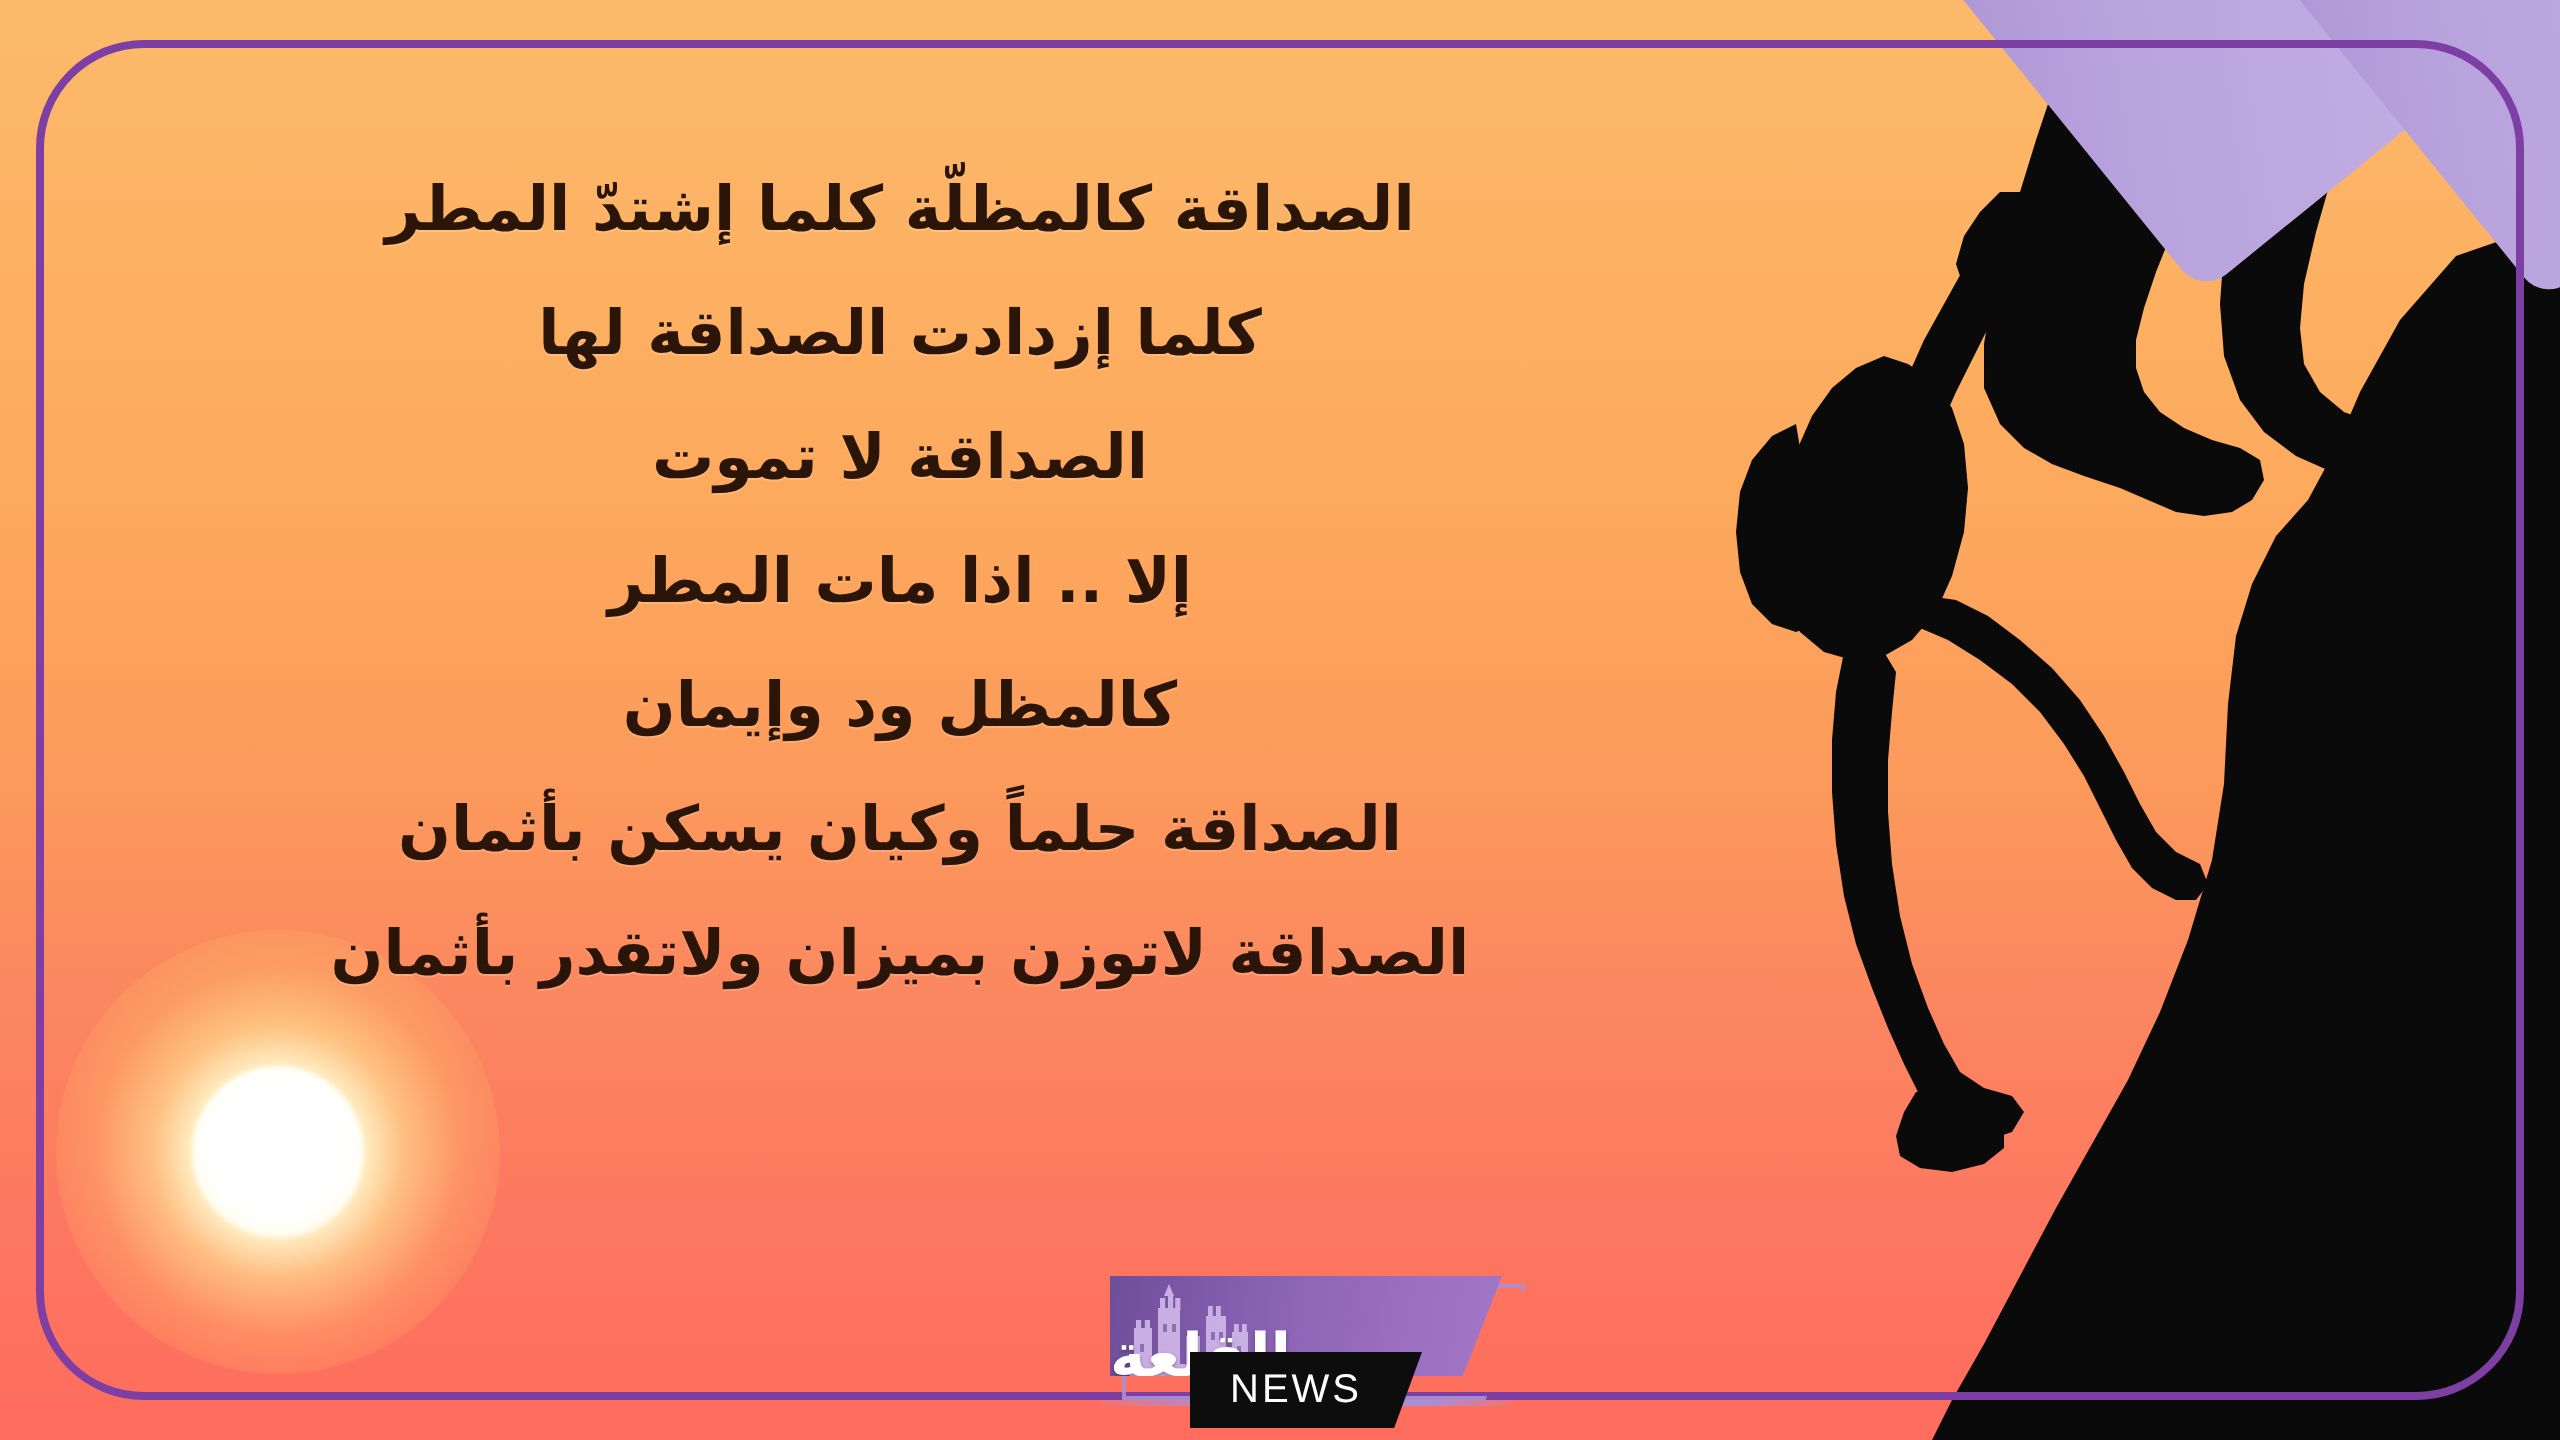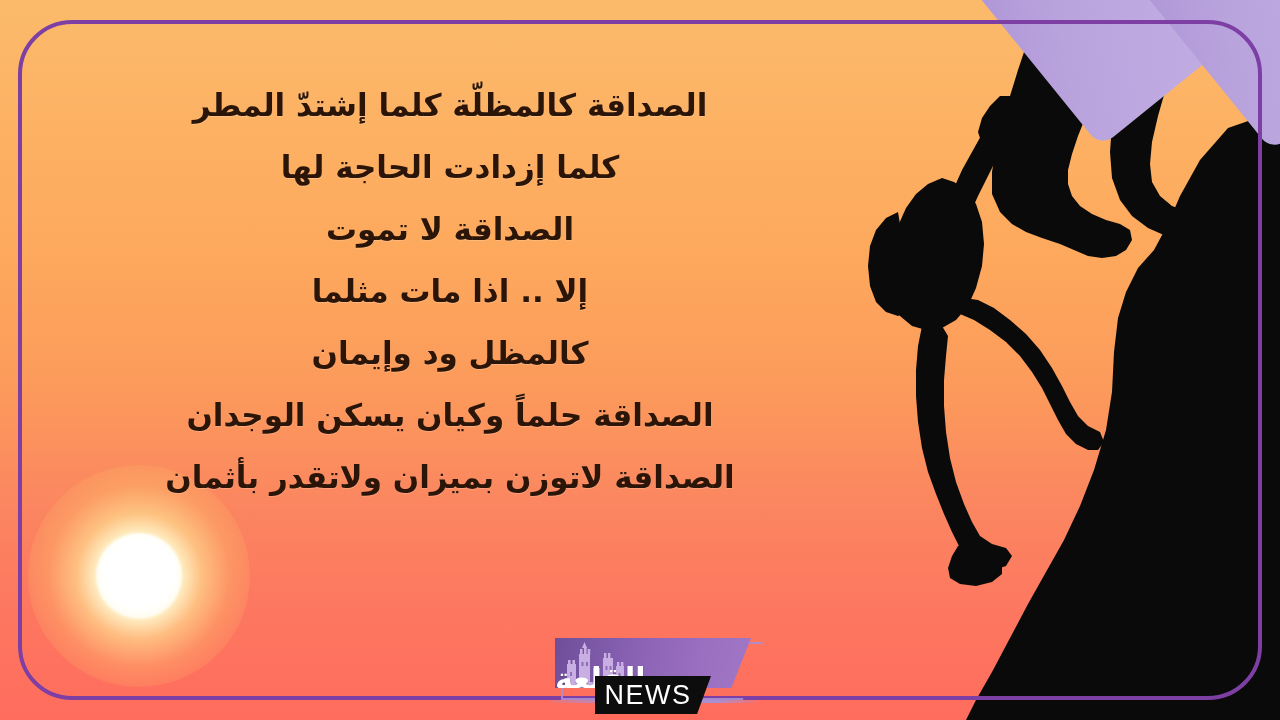--- a/index.html
+++ b/index.html
@@ -198,21 +198,21 @@
     top: 40px;
     width: 116px;
     height: 38px;
     background: #0d0d0d;
     clip-path: polygon(0 0, 100% 0, 88% 100%, 0% 100%);
     display: flex;
     align-items: center;
     justify-content: center;
     color: #ffffff;
     font-family: "Liberation Sans", sans-serif;
-    font-size: 27px;
+    font-size: 20px;
     font-weight: 400;
     letter-spacing: 1.5px;
     padding-right: 10px;
     box-sizing: border-box;
   }
 </style>
 </head>
 <body>
 
 <div id="stage">
@@ -277,25 +277,25 @@
              L142,582 L152,574 L152,564 L142,556 L128,550 L116,544 Z" fill="#0A0A0A"></path>
   </svg>
 
   <div class="bar" id="bar-1"></div>
   <div class="bar" id="bar-2"></div>
 
   <div id="frame"></div>
 
   <div id="quote">
     <span class="line">الصداقة كالمظلّة كلما إشتدّ المطر</span>
-    <span class="line">كلما إزدادت الحاجة لها</span>
+    <span class="line">كلما إزدادت الصداقة لها</span>
     <span class="line">الصداقة لا تموت</span>
-    <span class="line">إلا .. اذا مات مثلما</span>
+    <span class="line">إلا .. اذا مات المطر</span>
     <span class="line">كالمظل ود وإيمان</span>
-    <span class="line">الصداقة حلماً وكيان يسكن الوجدان</span>
+    <span class="line">الصداقة حلماً وكيان يسكن بأثمان</span>
     <span class="line">الصداقة لاتوزن بميزان ولاتقدر بأثمان</span>
   </div>
 
   <div id="logo">
     <div class="logo-banner-outline"></div>
     <div class="logo-underline"></div>
     <div class="logo-banner">
       <svg class="logo-castle" viewBox="0 0 70 46">
         <g fill="#cdb4e6" opacity="0.95">
           <rect x="2" y="22" width="9" height="24"></rect>

